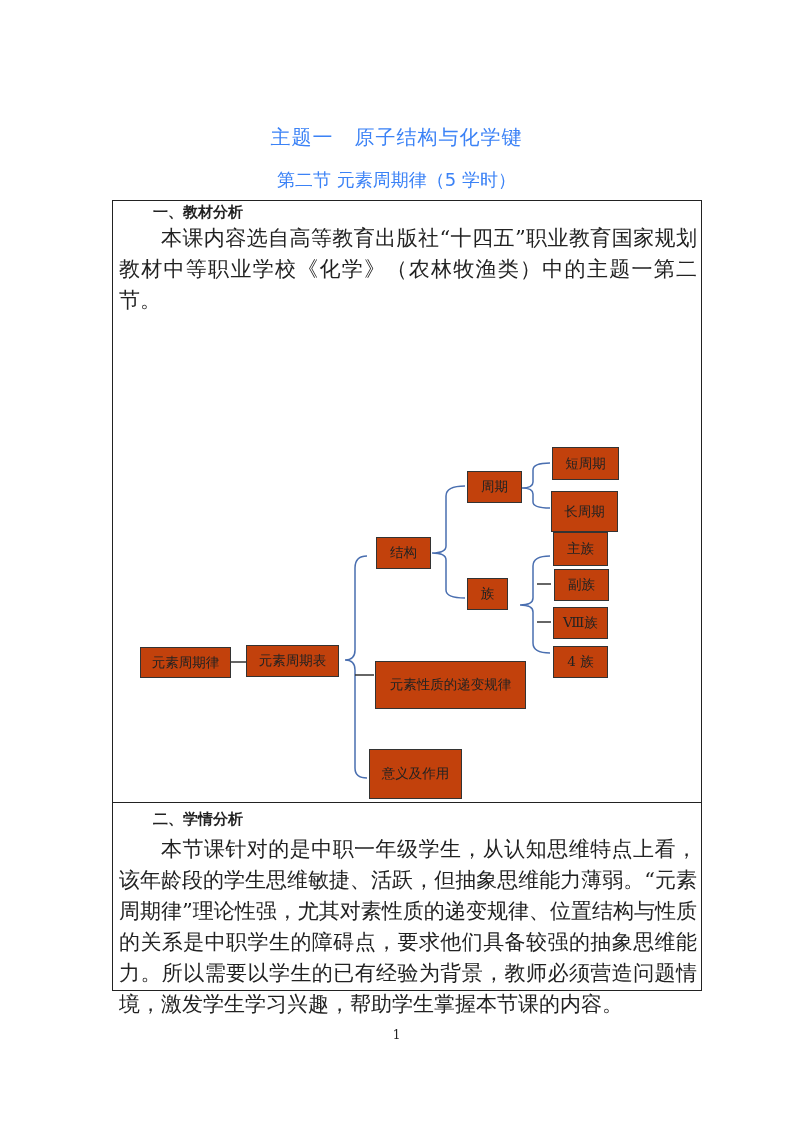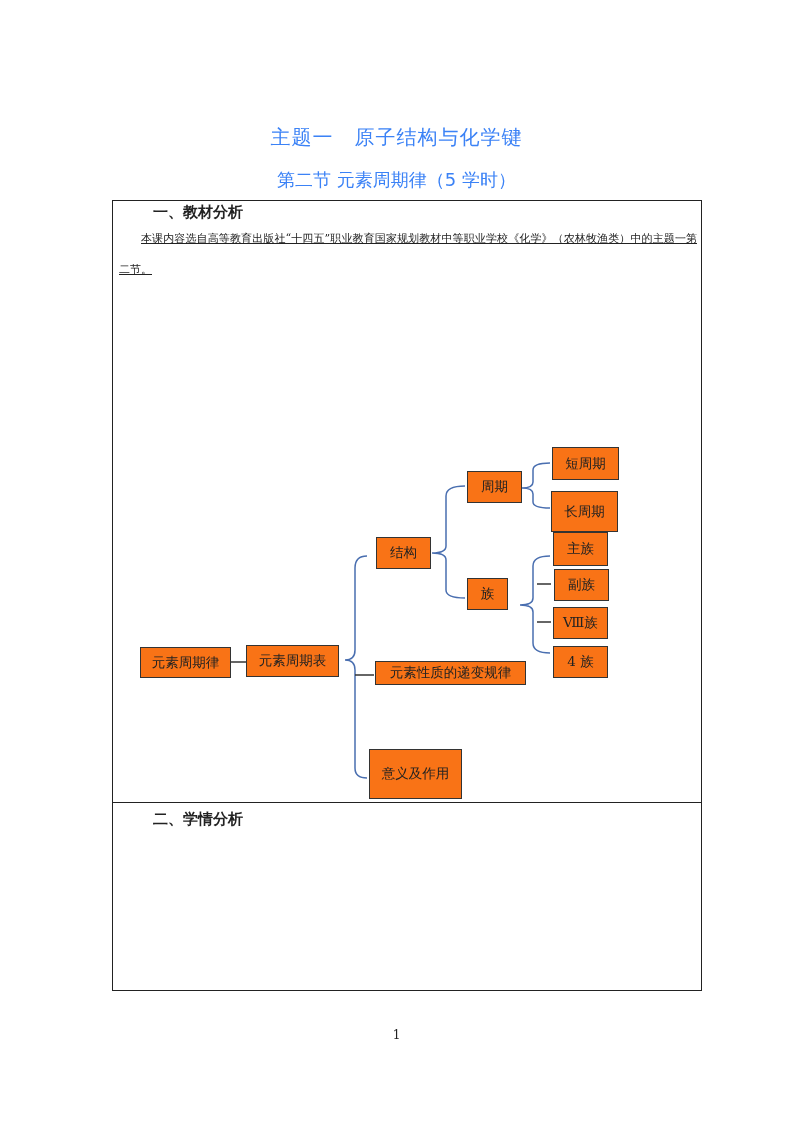--- a/index.html
+++ b/index.html
@@ -7,23 +7,23 @@
          font-family:"DejaVu Serif","Liberation Serif",serif; color:#222; }
   .title { position:absolute; left:0; width:793px; text-align:center;
            font-family:"DejaVu Sans","Liberation Sans",sans-serif; color:#3b82f6; }
   .t1 { top:124px; font-size:20px; letter-spacing:1px; }
   .t2 { top:168px; font-size:18px; }
   .frame { position:absolute; left:112px; width:590px; border:1px solid #222; box-sizing:border-box; }
   .f1 { top:200px; height:603px; }
   .f2 { top:802px; height:189px; }
   .head { position:absolute; left:40px; font-family:"DejaVu Sans","Liberation Sans",sans-serif;
           font-weight:bold; font-size:15px; }
-  .para { position:absolute; left:6px; width:578px; font-size:11px; line-height:31px;
-          text-align:justify; text-indent:2em; margin:0;text-decoration:underline; }
-  .box { position:absolute; border:1.5px solid #333; background:#f97316; font-size:13.5px;
+  .para { position:absolute; left:6px; width:578px; font-size:21px; line-height:31px;
+          text-align:justify; text-indent:2em; margin:0; }
+  .box { position:absolute; border:1.5px solid #333; background:#c2410c; font-size:13.5px;
          display:flex; align-items:center; justify-content:center; box-sizing:border-box; }
   svg.lines { position:absolute; left:0; top:0; }
   .pnum { position:absolute; top:1028px; left:0; width:793px; text-align:center; font-size:12px; }
 </style>
 </head>
 <body>
 
 <div class="title t1">主题一　原子结构与化学键</div>
 <div class="title t2">第二节 元素周期律（5 学时）</div>
 
@@ -55,20 +55,21 @@
 <div class="box" style="left:246px;top:645px;width:93px;height:32px;">元素周期表</div>
 <div class="box" style="left:376px;top:537px;width:55px;height:32px;">结构</div>
 <div class="box" style="left:467px;top:471px;width:55px;height:32px;">周期</div>
 <div class="box" style="left:552px;top:447px;width:67px;height:33px;">短周期</div>
 <div class="box" style="left:551px;top:491px;width:67px;height:41px;">长周期</div>
 <div class="box" style="left:467px;top:578px;width:41px;height:32px;">族</div>
 <div class="box" style="left:553px;top:532px;width:55px;height:34px;">主族</div>
 <div class="box" style="left:554px;top:569px;width:55px;height:32px;">副族</div>
 <div class="box" style="left:553px;top:607px;width:55px;height:32px;">Ⅷ族</div>
 <div class="box" style="left:553px;top:646px;width:55px;height:32px;">4 族</div>
-<div class="box" style="left:375px;top:661px;width:151px;height:24px;">元素性质的递变规律</div>
+<div class="box" style="left:375px;top:661px;width:151px;height:48px;">元素性质的递变规律</div>
 <div class="box" style="left:369px;top:749px;width:93px;height:50px;">意义及作用</div>
 
 <div class="frame f2">
   <div class="head" style="top:7px;">二、学情分析</div>
+  <p class="para" style="top:31px;">本节课针对的是中职一年级学生，从认知思维特点上看，该年龄段的学生思维敏捷、活跃，但抽象思维能力薄弱。“元素周期律”理论性强，尤其对素性质的递变规律、位置结构与性质的关系是中职学生的障碍点，要求他们具备较强的抽象思维能力。所以需要以学生的已有经验为背景，教师必须营造问题情境，激发学生学习兴趣，帮助学生掌握本节课的内容。</p>
 </div>
 
 <div class="pnum">1</div>
 
 </body></html>

